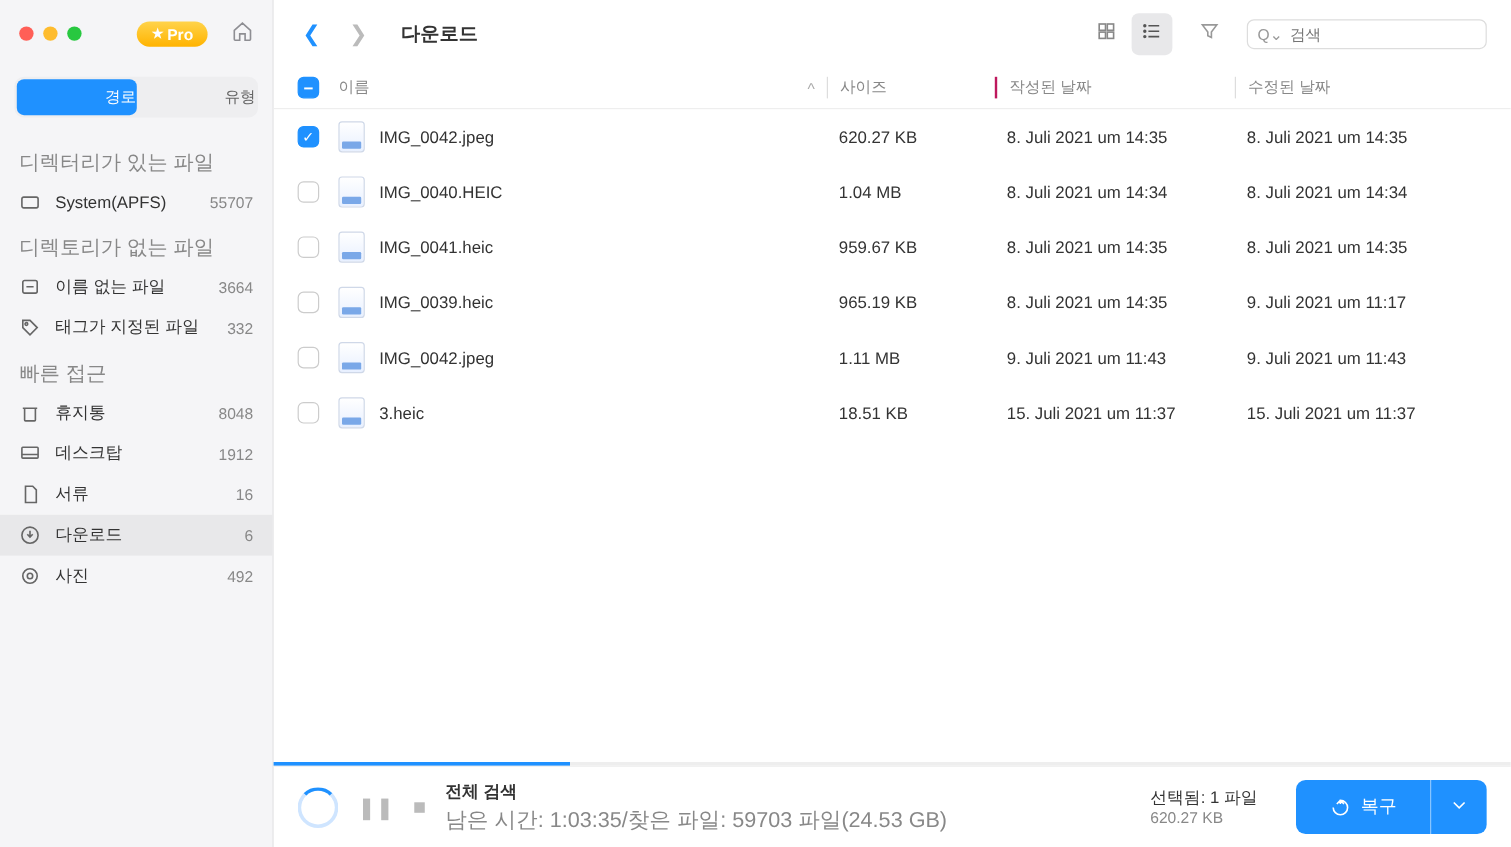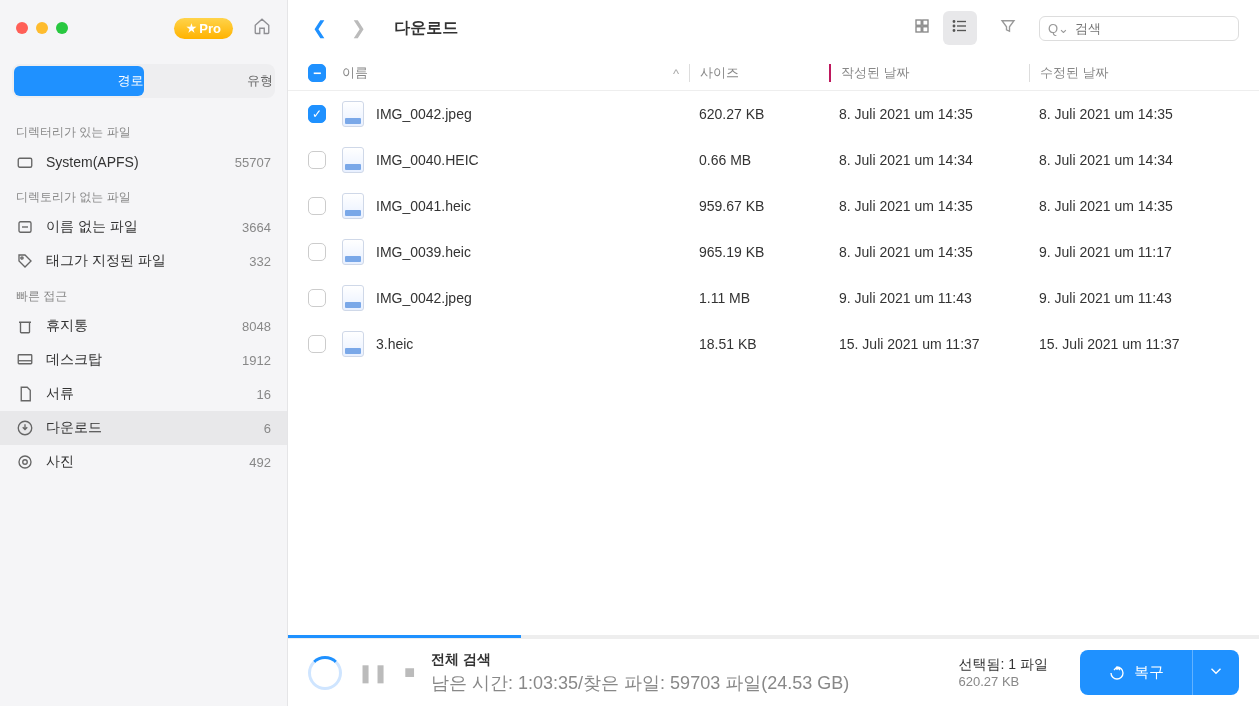--- a/index.html
+++ b/index.html
@@ -1,29 +1,29 @@
 <!DOCTYPE html>
 <html><head>
 <meta charset="utf-8">
 <style>
 * { margin:0; padding:0; box-sizing:border-box; font-family:-apple-system,BlinkMacSystemFont,"Segoe UI",sans-serif; }
 body { width:1259px; height:706px; display:flex; background:#fff; overflow:hidden; }
-.sidebar { width:288px; background:#f5f5f7; display:flex; flex-direction:column; border-right:1px solid #e5e5e7; }
+.sidebar { width:228px; background:#f5f5f7; display:flex; flex-direction:column; border-right:1px solid #e5e5e7; }
 .titlebar { height:56px; display:flex; align-items:center; padding:0 16px; gap:8px; }
 .traffic { display:flex; gap:8px; }
 .dot { width:12px; height:12px; border-radius:50%; }
 .dot.red{background:#ff5f57}.dot.yellow{background:#febc2e}.dot.green{background:#28c840}
 .spacer{flex:1}
 .pro-badge{background:linear-gradient(#ffd34a,#ffb300);color:#fff;font-weight:700;font-size:13px;padding:3px 12px;border-radius:12px;display:flex;align-items:center;gap:3px}
 .pro-badge::before{content:"★";font-size:11px}
 .home-btn{color:#8e8e93;font-size:22px;margin-left:12px;cursor:pointer}
 .seg{display:flex;margin:8px 12px 16px;background:#eeeef0;border-radius:8px;padding:2px}
 .seg-btn{flex:1;text-align:right;padding:6px 0;font-size:13px;border-radius:6px;cursor:pointer;color:#666}
 .seg-btn.active{background:#1f91ff;color:#fff}
-.section-title{font-size:12px;color:#888;padding:4px 16px;margin-top:6px}
+.section-title{font-size:17px;color:#888;padding:4px 16px;margin-top:6px}
 .nav-item{display:flex;align-items:center;padding:8px 16px;font-size:14px;color:#333;cursor:pointer;gap:12px}
 .nav-item.selected{background:#e8e8ea}
 .nav-icon{width:18px;height:18px;flex-shrink:0;display:flex;align-items:center;justify-content:center;color:#666}
 .nav-label{flex:1}
 .nav-count{color:#888;font-size:13px}
 .main{flex:1;display:flex;flex-direction:column}
 .toolbar{height:56px;display:flex;align-items:center;padding:0 20px;gap:16px}
 .nav-arrow{color:#bbb;font-size:18px;cursor:pointer;padding:4px}
 .nav-arrow.active{color:#1f91ff}
 .crumb{font-size:16px;font-weight:600;color:#333;margin-left:8px}
@@ -225,21 +225,21 @@
         <div class="file-icon"></div>
         <div class="r-name">IMG_0042.jpeg</div>
         <div class="r-size">620.27 KB</div>
         <div class="r-created">8. Juli 2021 um 14:35</div>
         <div class="r-modified">8. Juli 2021 um 14:35</div>
       </div>
       <div class="row">
         <div class="chk"></div>
         <div class="file-icon"></div>
         <div class="r-name">IMG_0040.HEIC</div>
-        <div class="r-size">0.66 MB</div>
+        <div class="r-size">1.04 MB</div>
         <div class="r-created">8. Juli 2021 um 14:34</div>
         <div class="r-modified">8. Juli 2021 um 14:34</div>
       </div>
       <div class="row">
         <div class="chk"></div>
         <div class="file-icon"></div>
         <div class="r-name">IMG_0041.heic</div>
         <div class="r-size">959.67 KB</div>
         <div class="r-created">8. Juli 2021 um 14:35</div>
         <div class="r-modified">8. Juli 2021 um 14:35</div>

